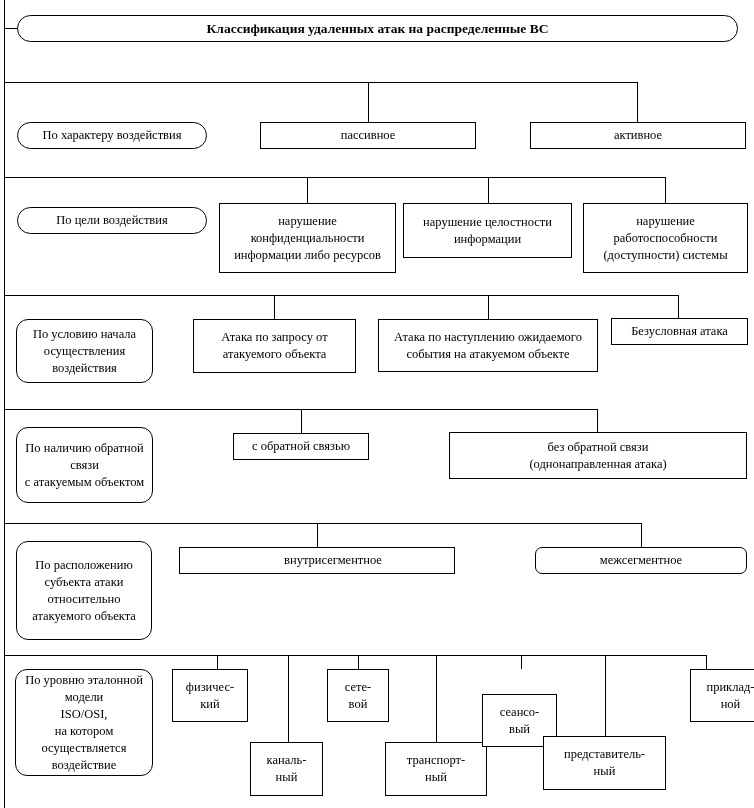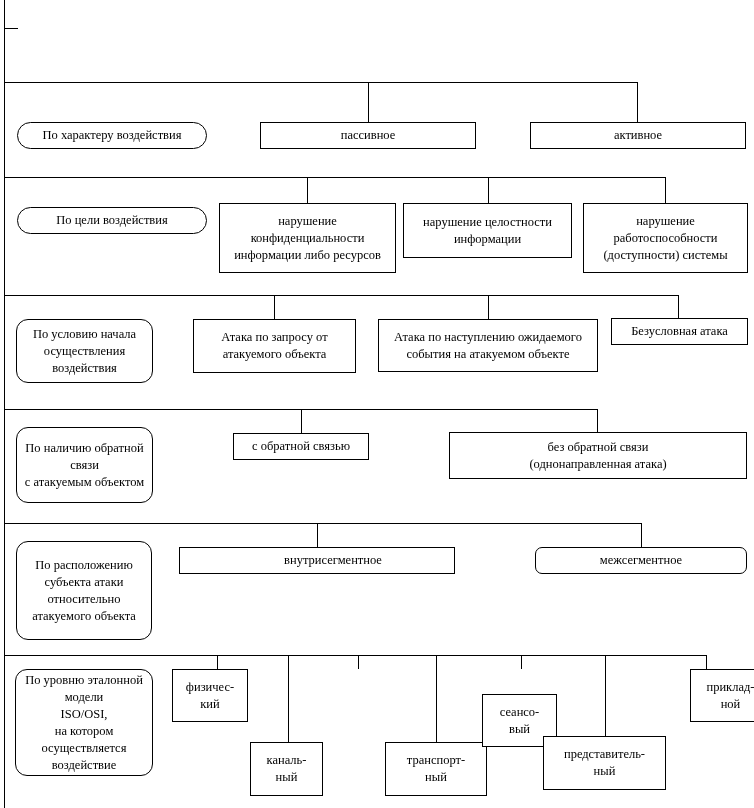--- a/index.html
+++ b/index.html
@@ -17,20 +17,21 @@
   .title{font-weight:bold;font-size:13.5px;}
   .hline,.vline{position:absolute;background:#000;}
 </style>
 </head>
 <body>
 
 <div id="canvas">
 
   <div class="vline" style="left:4px;top:0;width:1px;height:808px;"></div>
   <div class="hline" style="left:4px;top:28px;width:14px;height:1px;"></div>
+  <div class="box stadium title" style="left:17px;top:15px;width:721px;height:27px;">Классификация удаленных атак на распределенные ВС</div>
 
   <div class="hline" style="left:4px;top:82px;width:634px;height:1px;"></div>
   <div class="vline" style="left:368px;top:82px;width:1px;height:40px;"></div>
   <div class="vline" style="left:637px;top:82px;width:1px;height:40px;"></div>
 
   <div class="box stadium" style="left:17px;top:122px;width:190px;height:27px;">По характеру воздействия</div>
   <div class="box" style="left:260px;top:122px;width:216px;height:27px;">пассивное</div>
   <div class="box" style="left:530px;top:122px;width:216px;height:27px;">активное</div>
 
   <div class="hline" style="left:4px;top:177px;width:662px;height:1px;"></div>
@@ -96,20 +97,22 @@
   <div class="box rounded" style="left:15px;top:669px;width:138px;height:107px;">По уровню эталонной
 модели
 ISO/OSI,
 на котором
 осуществляется
 воздействие</div>
   <div class="box" style="left:172px;top:669px;width:76px;height:53px;">физичес-
 кий</div>
   <div class="box" style="left:250px;top:742px;width:73px;height:54px;">каналь-
 ный</div>
+  <div class="box" style="left:327px;top:669px;width:62px;height:53px;">сете-
+вой</div>
   <div class="box" style="left:385px;top:742px;width:102px;height:54px;">транспорт-
 ный</div>
   <div class="box" style="left:482px;top:669px;width:75px;height:53px;margin-top:25px;">сеансо-
 вый</div>
   <div class="box" style="left:543px;top:736px;width:123px;height:54px;">представитель-
 ный</div>
   <div class="box" style="left:666px;top:669px;width:81px;height:53px;margin-left:24px;">приклад-
 ной</div>
 
 </div>

